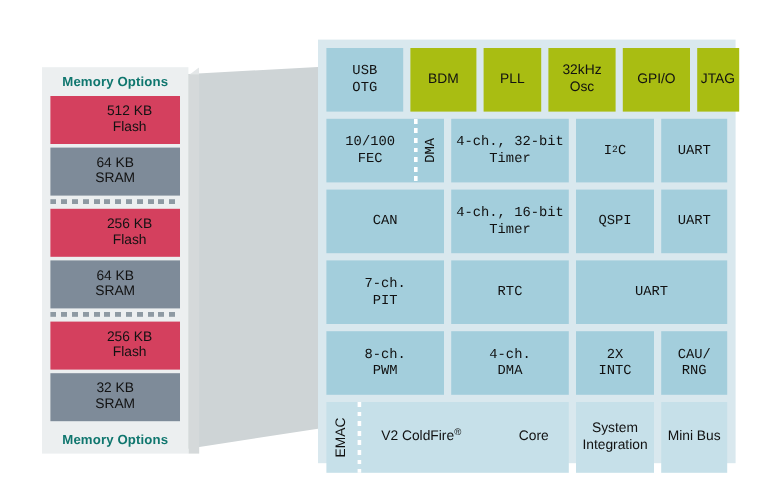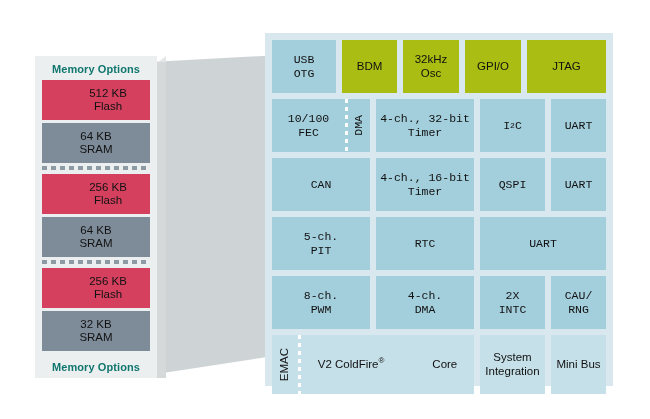--- a/index.html
+++ b/index.html
@@ -145,20 +145,21 @@
   </div>
 
   <div class="soc">
 
     <div class="soc-row">
       <div class="cell h-top c-blue" style="flex:0 0 64px;flex-direction:column;">
         <span>USB</span>
         <span>OTG</span>
       </div>
       <div class="cell h-top c-green" style="flex:0 0 55px;">BDM</div>
+      <div class="cell h-top c-green" style="flex:0 0 48px;">PLL</div>
       <div class="cell h-top c-green" style="flex:0 0 56px;flex-direction:column;">
         <span>32kHz</span>
         <span>Osc</span>
       </div>
       <div class="cell h-top c-green" style="flex:0 0 56px;">GPI/O</div>
       <div class="cell h-top c-green" style="flex:1 1 auto;">JTAG</div>
     </div>
 
     <div class="soc-row">
       <div class="cell h-mid c-blue split" style="flex:0 0 98px;padding:0;">
@@ -186,21 +187,21 @@
       <div class="cell h-mid c-blue" style="flex:0 0 98px;flex-direction:column;">
         <span>4-ch., 16-bit</span>
         <span>Timer</span>
       </div>
       <div class="cell h-mid c-blue" style="flex:0 0 65px;">QSPI</div>
       <div class="cell h-mid c-blue" style="flex:1 1 auto;">UART</div>
     </div>
 
     <div class="soc-row">
       <div class="cell h-mid c-blue" style="flex:0 0 98px;flex-direction:column;">
-        <span>5-ch.</span>
+        <span>7-ch.</span>
         <span>PIT</span>
       </div>
       <div class="cell h-mid c-blue" style="flex:0 0 98px;">RTC</div>
       <div class="cell h-mid c-blue" style="flex:1 1 auto;">UART</div>
     </div>
 
     <div class="soc-row">
       <div class="cell h-mid c-blue" style="flex:0 0 98px;flex-direction:column;">
         <span>8-ch.</span>
         <span>PWM</span>

